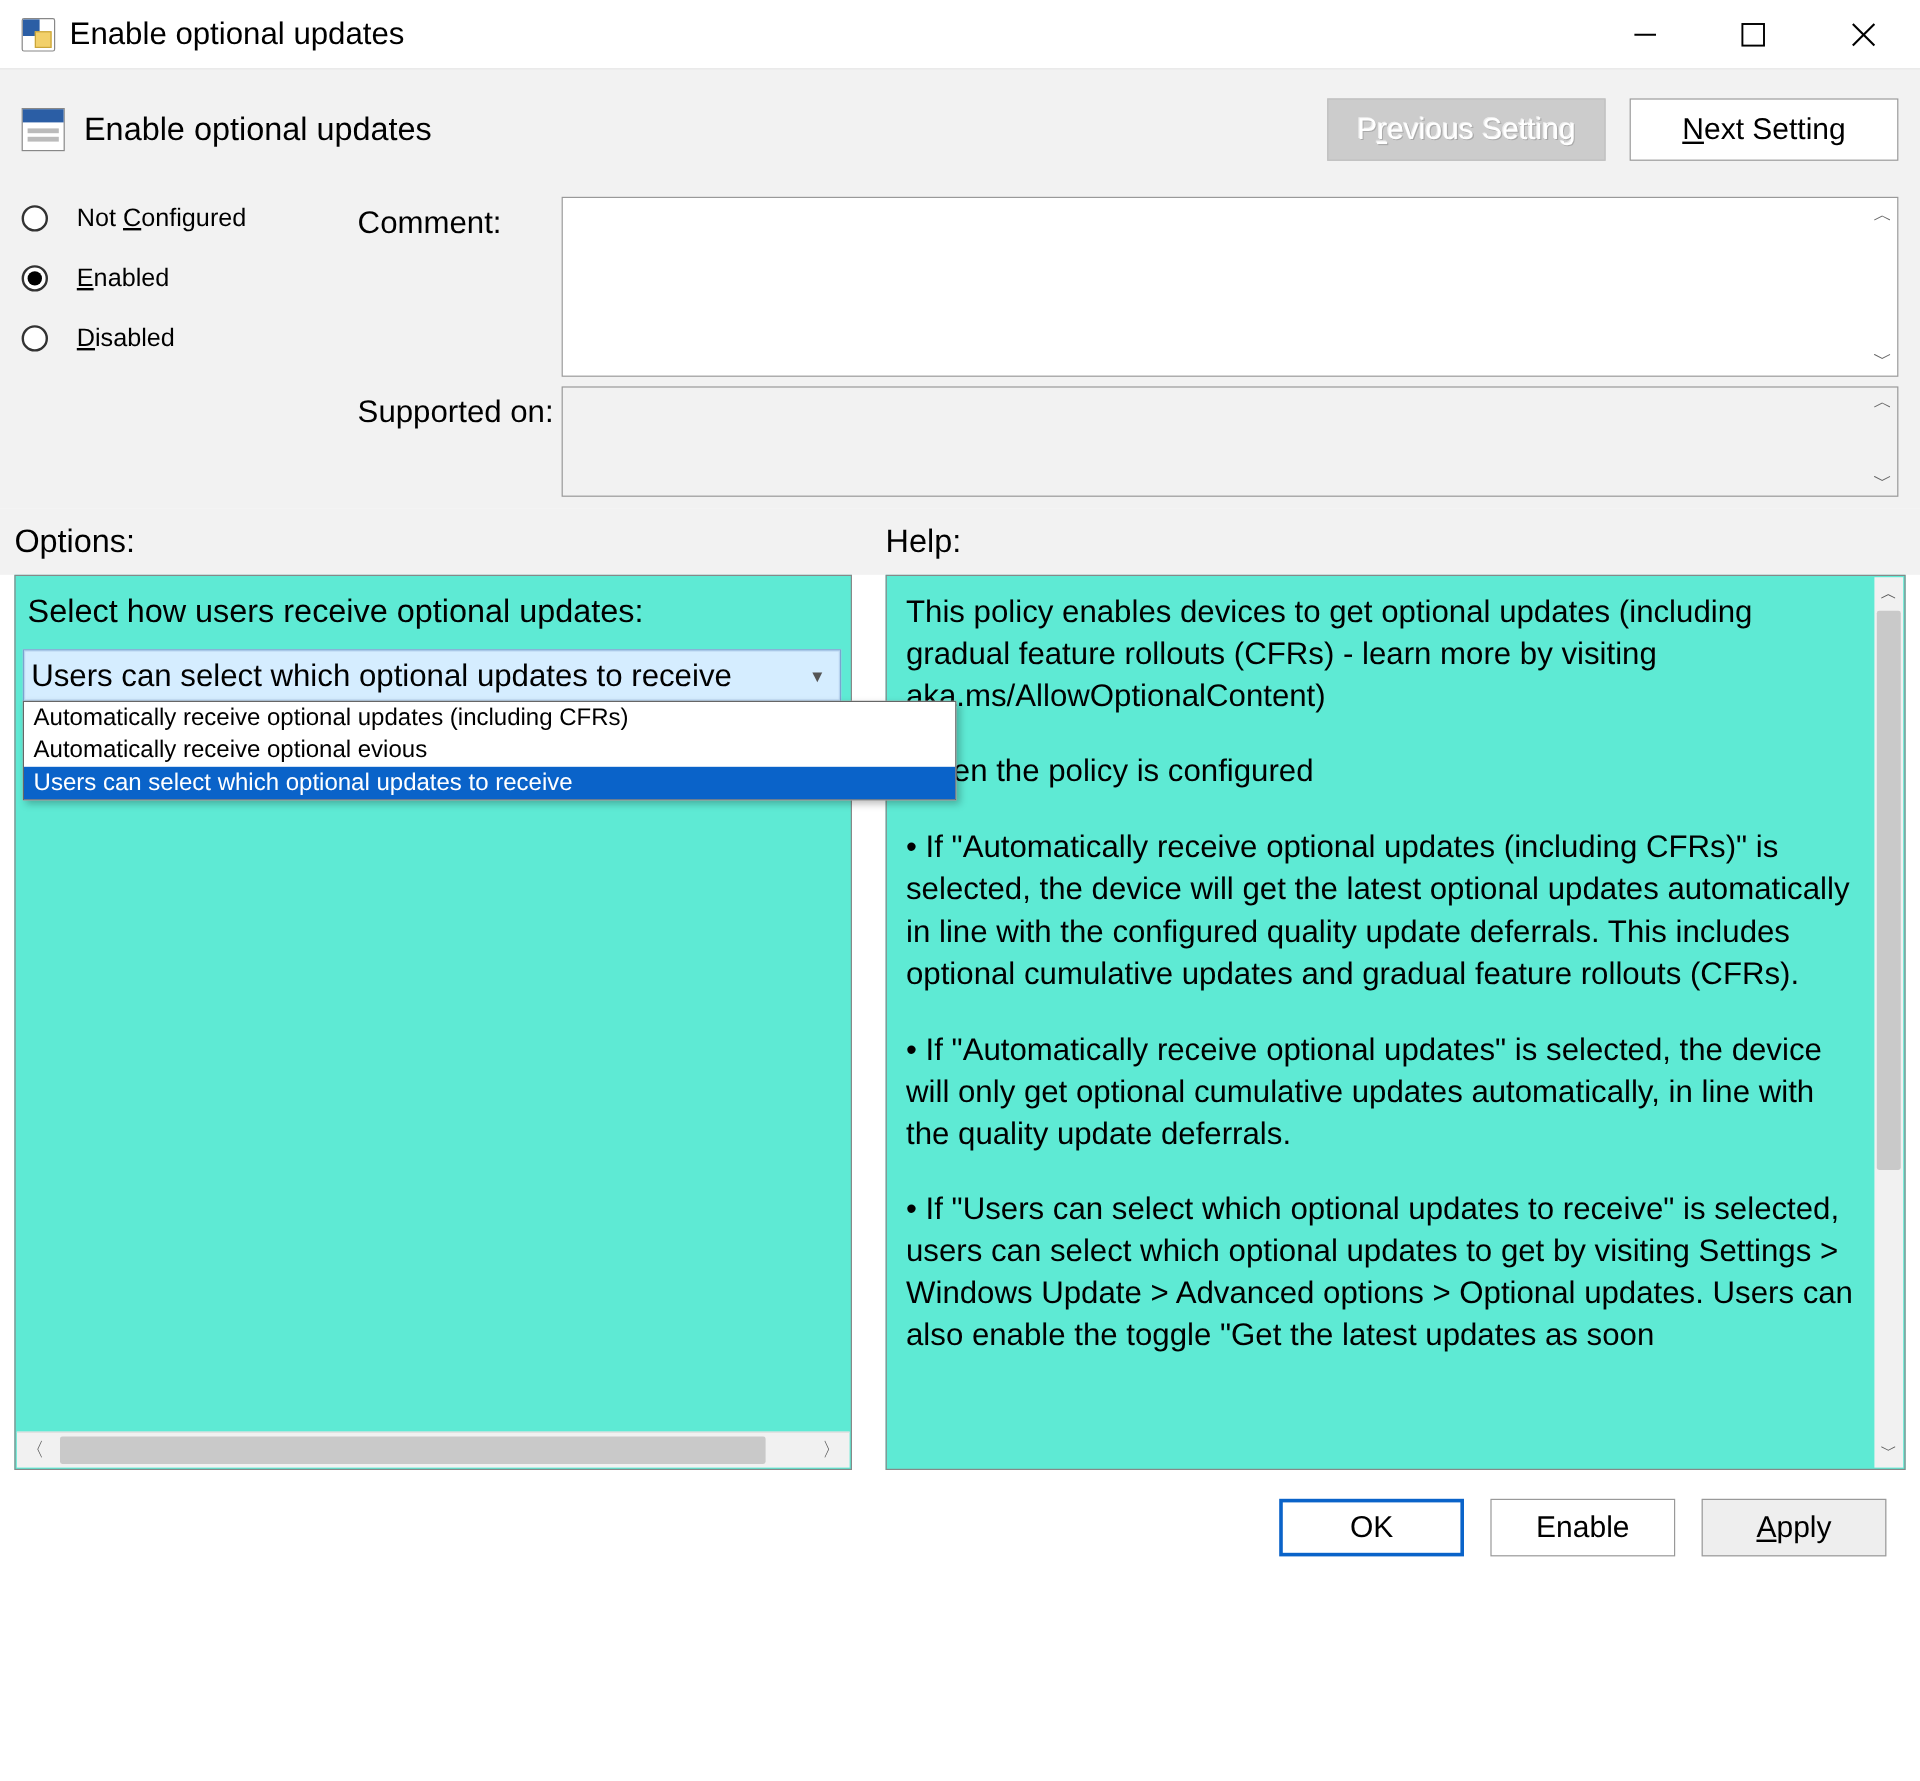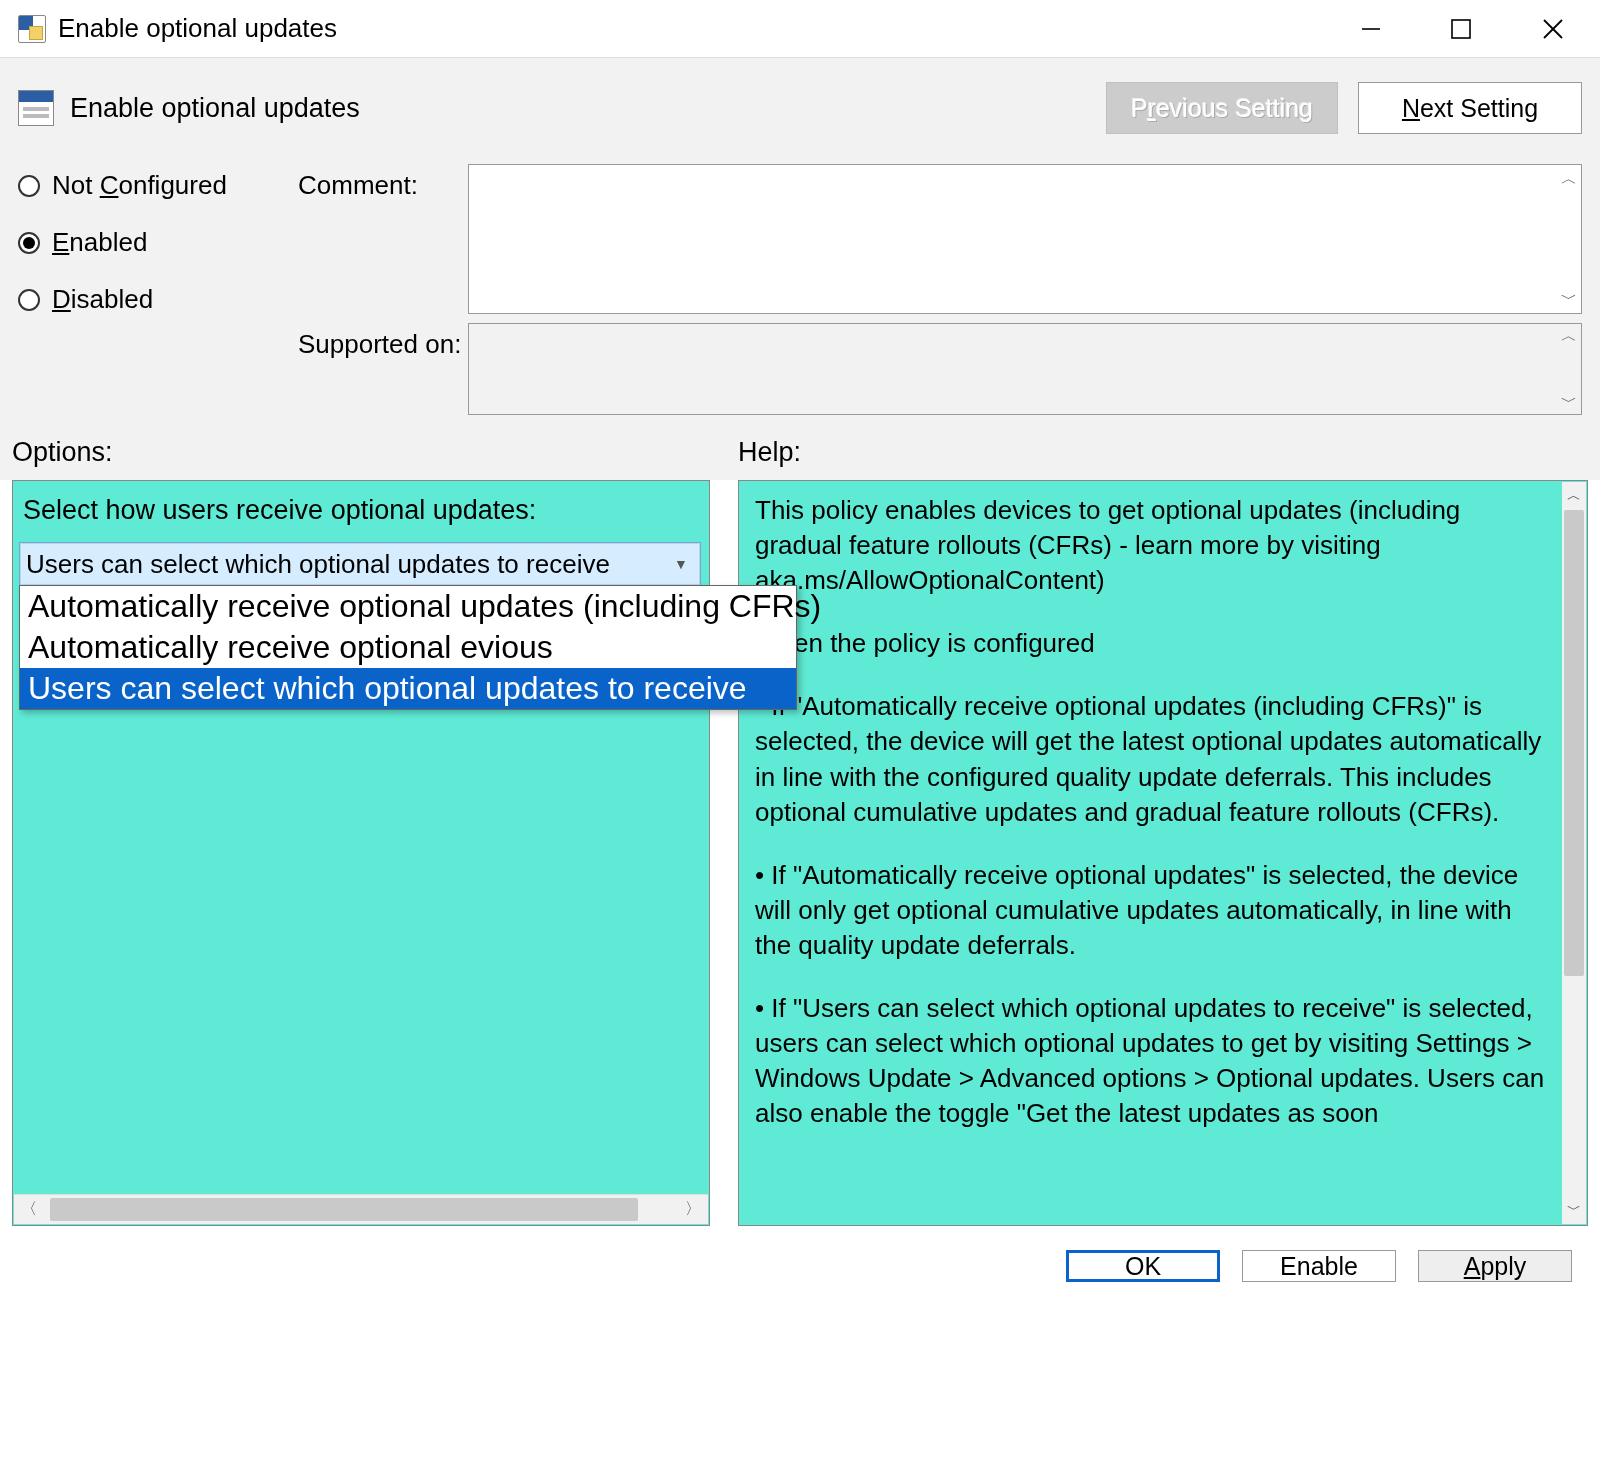--- a/index.html
+++ b/index.html
@@ -98,22 +98,22 @@
   .state-grid {
     margin-top: 30px;
     display:grid;
     grid-template-columns: 280px 170px 1fr;
     column-gap: 0;
     row-gap: 8px;
     align-items:start;
   }
   .radio-col { display:flex; flex-direction:column; gap:26px; padding-top:6px; }
   .radio {
-    display:flex; align-items:center; gap:12px;
-    font-size:26px;
+    display:flex; align-items:center; gap:24px;
+    font-size:21px;
   }
   .radio .circ {
     width:22px; height:22px; border:2px solid #333; border-radius:50%;
     display:flex; align-items:center; justify-content:center;
     background:#fff;
   }
   .radio.checked .circ::after {
     content:""; width:12px; height:12px; background:#000; border-radius:50%;
   }
   .lbl-col { font-size:26px; padding-top:6px; }
@@ -176,21 +176,21 @@
   }
   .dropdown .list {
     position:absolute;
     left:6px; top:0;
     width: 778px;
     border:1px solid #666;
     background:#fff;
     box-shadow: 3px 3px 6px rgba(0,0,0,.25);
     z-index: 5;
   }
-  .dropdown .li { padding:2px 8px; font-size:32px; white-space:nowrap; }
+  .dropdown .li { padding:2px 8px; font-size:20px; white-space:nowrap; }
   .dropdown .li.sel { background:#0a63c9; color:#fff; }
 
   
   .hscroll {
     position:absolute; left:1px; right:1px; bottom:1px; height:30px;
     display:flex; align-items:stretch;
     border-top:1px solid #ddd;
     background:#f1f1f1;
   }
   .hscroll .btn { width:30px; display:flex; align-items:center; justify-content:center; color:#555; font-size:16px;}
@@ -211,21 +211,21 @@
   .help-vscroll .btn { height:28px; display:flex; align-items:center; justify-content:center; color:#555; font-size:14px;}
   .help-vscroll .track { flex:1; position:relative; }
   .help-vscroll .thumb { position:absolute; left:2px; right:2px; top:0; height:68%; background:#c9c9c9; border-radius:2px; }
 
   
   .footer {
     display:flex; justify-content:flex-end; gap:22px;
     padding: 24px 28px 0 0;
   }
   .dlgbtn {
-    width:154px; height:32px; display:flex; align-items:center; justify-content:center;
+    width:154px; height:48px; display:flex; align-items:center; justify-content:center;
     border:1px solid #999; background:#fff; font-size:25px;
   }
   .dlgbtn.default { border:3px solid #0a63c9; }
   .dlgbtn.apply { background:#eee; }
 </style>
 </head>
 <body>
 
 <div class="titlebar">
   <div class="icon"></div>

